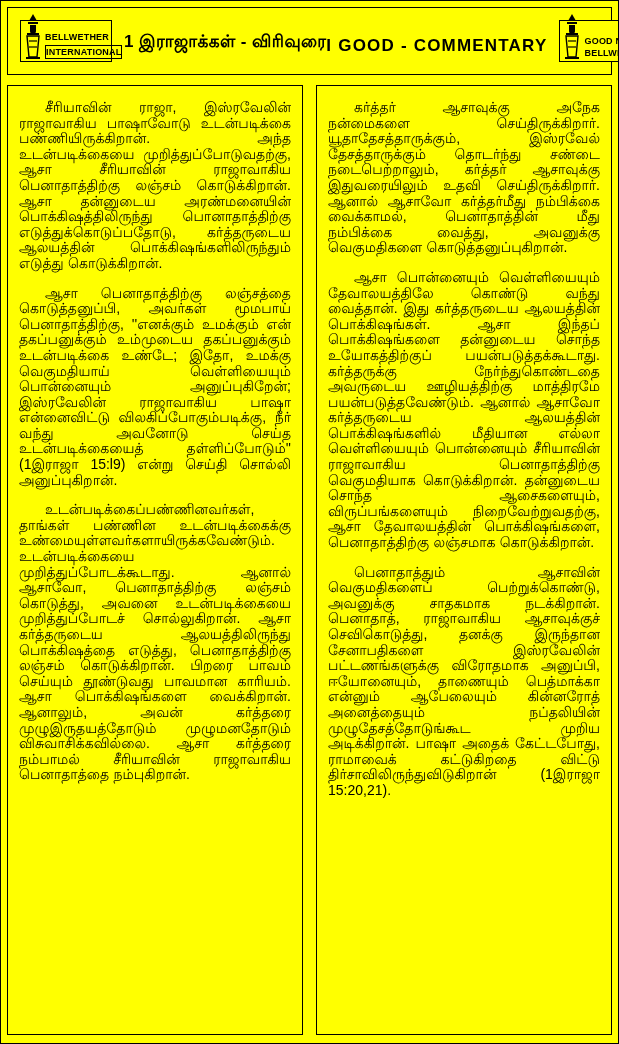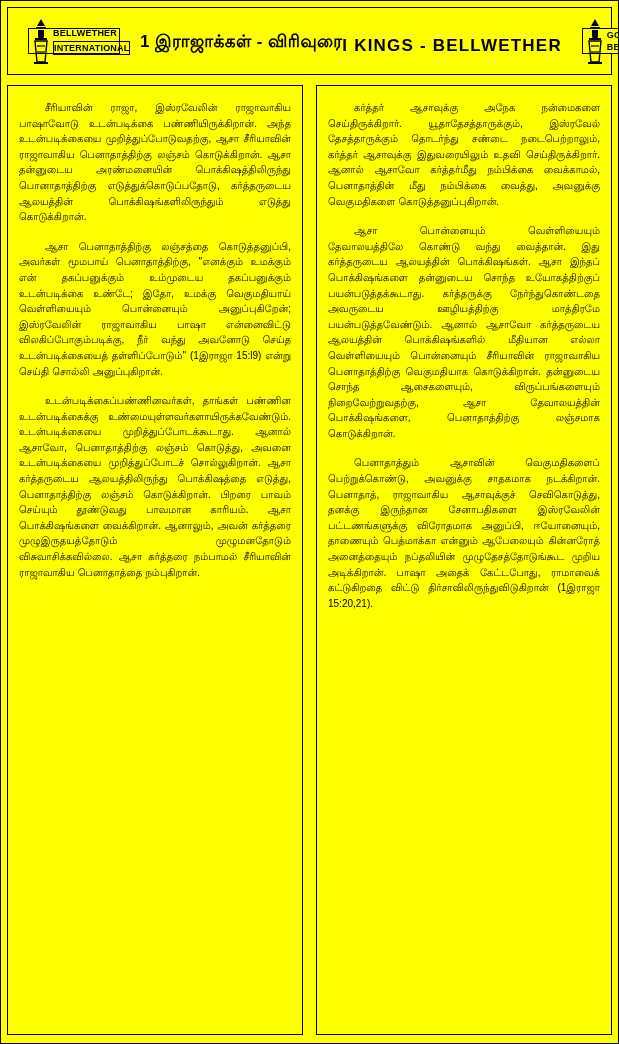--- a/index.html
+++ b/index.html
@@ -25,26 +25,26 @@
     width: 605px;
     height: 68px;
     border: 1px solid #000000;
     box-sizing: border-box;
     background: #ffff00;
     display: flex;
     align-items: stretch;
   }
   .logo-box {
     width: 92px;
-    margin: 20px;
+    margin: 12px;
     border: 1px solid #000000;
     box-sizing: border-box;
     background: #ffff00;
     display: flex;
-    align-items: center;
+    align-items: flex-end;
     justify-content: flex-start;
     padding: 2px 3px;
   }
   .logo-glyph {
     width: 18px;
     height: 46px;
     margin-right: 3px;
     flex: 0 0 auto;
   }
   .logo-text {
@@ -98,21 +98,21 @@
   }
   .col {
     width: 296px;
     border: 1px solid #000000;
     box-sizing: border-box;
     background: #ffff00;
     padding: 14px 11px 10px 11px;
     overflow: hidden;
   }
   .para {
-    font-size: 10px;
+    font-size: 14px;
     line-height: 15.6px;
     color: #000000;
     text-align: justify;
     text-indent: 26px;
     margin: 0 0 14px 0;
     word-spacing: 0.5px;
   }
   .para:last-child {
     margin-bottom: 16px;
   }
@@ -136,21 +136,21 @@
         <rect x="2" y="44" width="14" height="2" fill="#000"></rect>
       </svg>
       <span class="logo-text">
         <span class="line">BELLWETHER</span>
         <span class="line boxed">INTERNATIONAL</span>
       </span>
     </div>
 
     <div class="header-titles">
       <div class="title-ta">1 இராஜாக்கள்  -  விரிவுரை</div>
-      <div class="title-en">I KINGS - BELLWETHER</div>
+      <div class="title-en">I GOOD - COMMENTARY</div>
     </div>
 
     <div class="logo-box">
       <svg class="logo-glyph" viewBox="0 0 18 46">
         <polygon points="9,1 13,8 5,8" fill="#000"></polygon>
         <rect x="4" y="9" width="10" height="2" fill="#000"></rect>
         <path d="M6 12 h6 v6 a3 3 0 0 1 -6 0 z" fill="#000"></path>
         <rect x="3" y="20" width="12" height="2" fill="#000"></rect>
         <polygon points="3,23 15,23 13,44 5,44" fill="none" stroke="#000" stroke-width="1.4"></polygon>
         <line x1="5" y1="28" x2="13" y2="28" stroke="#000" stroke-width="1.2"></line>

